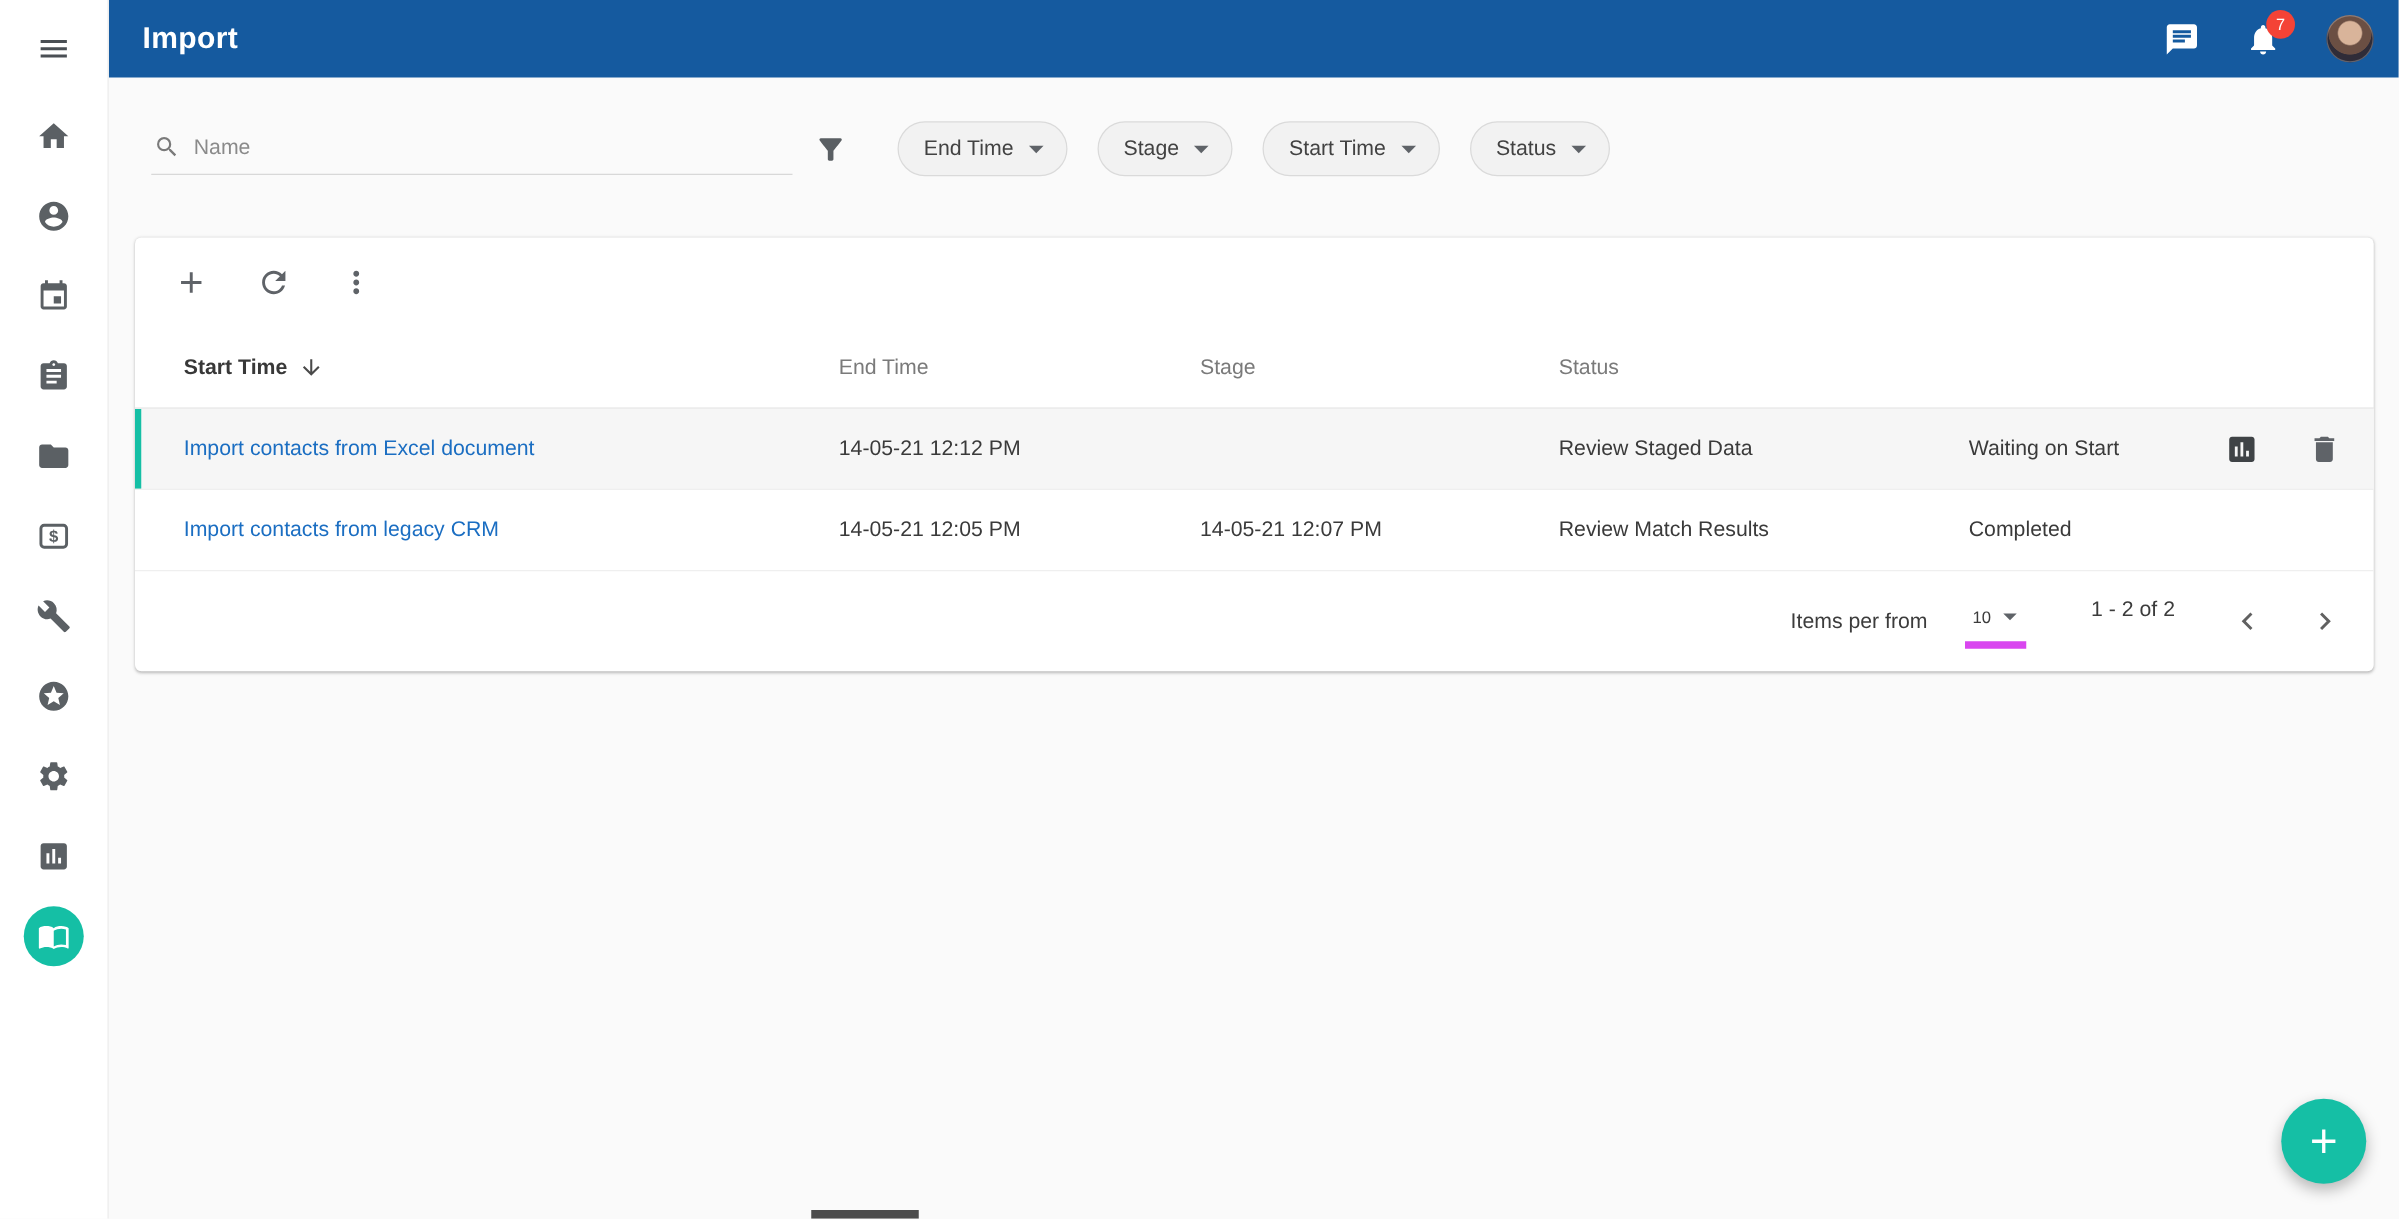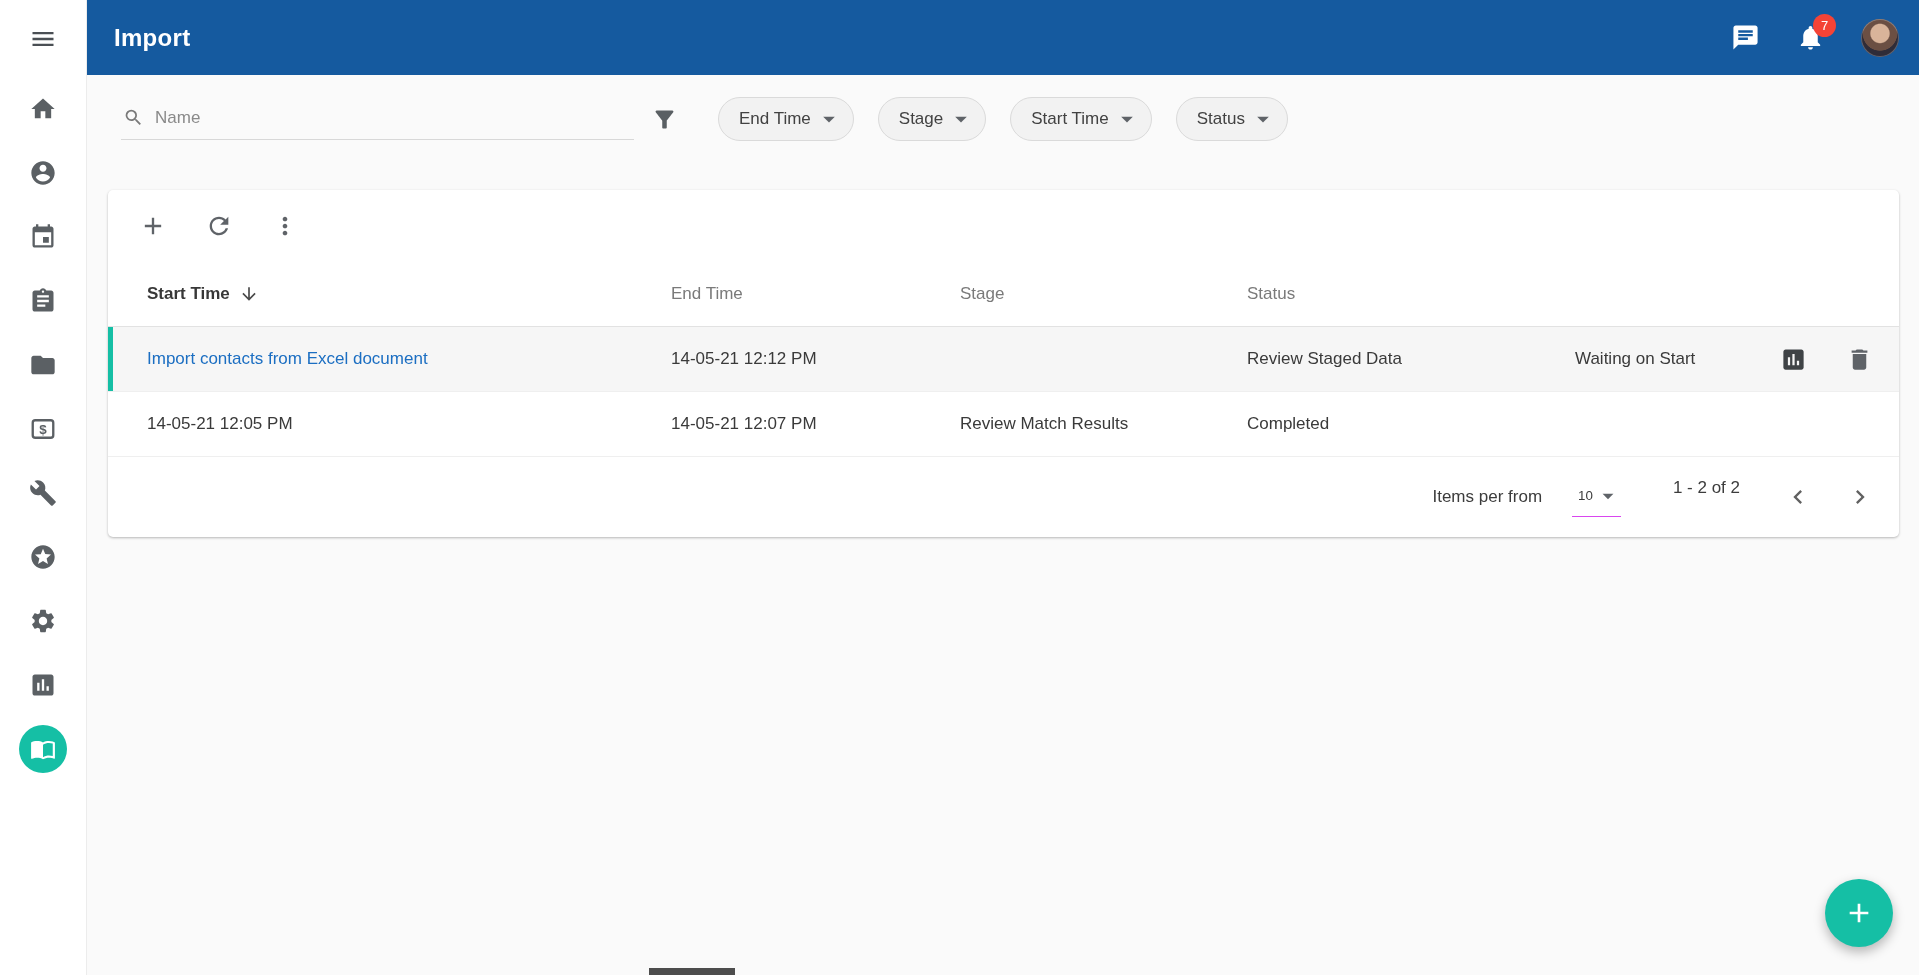--- a/index.html
+++ b/index.html
@@ -25,21 +25,21 @@
   .nav-item svg{width:28px;height:28px}
   .nav-item .active-circle{
     width:48px;height:48px;border-radius:50%;
     background:var(--accent,#15bfa5);color:#fff;
     display:flex;align-items:center;justify-content:center;
   }
   .nav-item .active-circle svg{width:26px;height:26px}
 
   
   .topbar{
-    position:absolute;left:87px;right:0;top:0;height:75px;
+    position:absolute;left:87px;right:0;top:0;height:62px;
     background:var(--header-bg,#155a9f);
     display:flex;align-items:center;
     padding:0 20px 0 27px;color:#fff;z-index:5;
   }
   .topbar h1{font-size:24px;font-weight:700;letter-spacing:.3px;flex:1}
   .topbar-icons{display:flex;align-items:center;gap:36px}
   .top-icon-btn{position:relative;color:#fff;display:flex}
   .top-icon-btn svg{width:29px;height:29px}
   .badge{
     position:absolute;top:-9px;right:-11px;
@@ -104,21 +104,21 @@
   .row-btn{width:44px;height:44px;display:flex;align-items:center;justify-content:center;color:#5f6368}
   .row-btn svg{width:27px;height:27px}
   .row-btn.dark{color:#3f4346}
 
   .tfoot{
     height:80px;display:flex;align-items:center;justify-content:flex-end;
     padding-right:17px;font-size:17px;color:#3c3c3c;
   }
   .page-size{
     display:flex;align-items:center;margin-left:30px;
-    padding:5px 0 7px 6px;border-bottom:1px solid #d946ef;color:#3c3c3c;
+    padding:5px 0 7px 6px;border-bottom:6px solid #d946ef;color:#3c3c3c;
   }
   .page-size svg{width:26px;height:26px;color:#5f6368;margin-left:2px}
   .range{margin:0 36px 18px 52px;white-space:nowrap}
   .pg-btns{display:flex;gap:18px}
   .pg-btn{width:44px;height:44px;display:flex;align-items:center;justify-content:center;color:#616161}
   .pg-btn svg{width:28px;height:28px}
 
   
   .fab{
     position:absolute;left:1825px;top:879px;width:68px;height:68px;border-radius:50%;
@@ -357,20 +357,21 @@
           <span>
               <svg viewBox="0 0 24 24" fill="currentColor">
                 <path d="M6 19c0 1.1.9 2 2 2h8c1.1 0 2-.9 2-2V7H6v12zM19 4h-3.5l-1-1h-5l-1 1H5v2h14V4z"></path>
               </svg>
             </span>
         </button>
       </span>
     </div>
 
     <div class="trow">
+      <span><a class="link">Import contacts from legacy CRM</a></span>
       <span>14-05-21 12:05 PM</span>
       <span>14-05-21 12:07 PM</span>
       <span>Review Match Results</span>
       <span>Completed</span>
       <span class="row-actions"></span>
     </div>
 
     <div class="tfoot">
       <span>Items per from</span>
       <button class="page-size">

